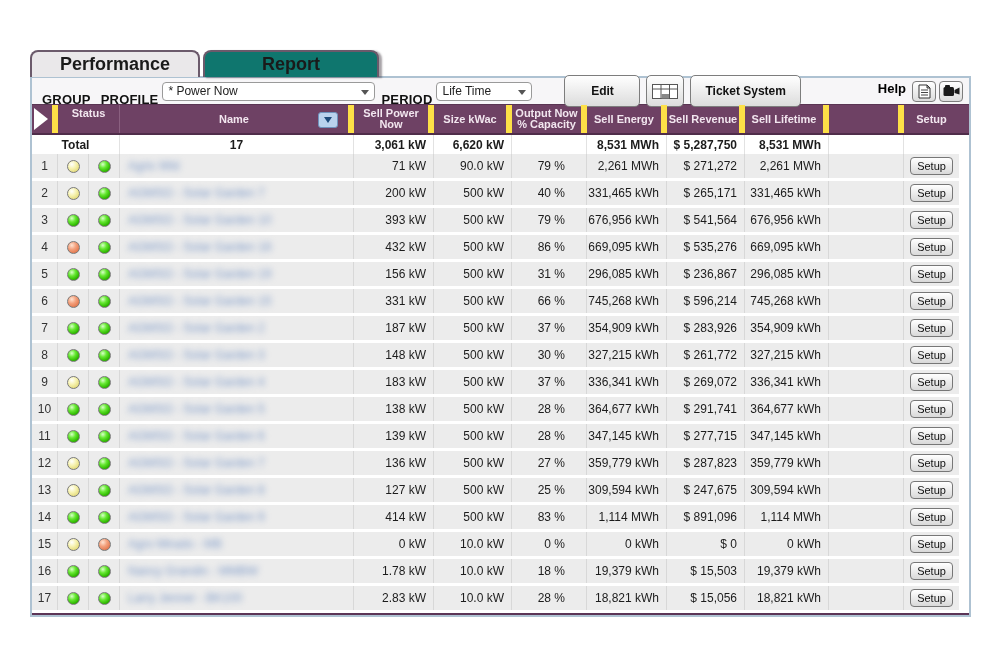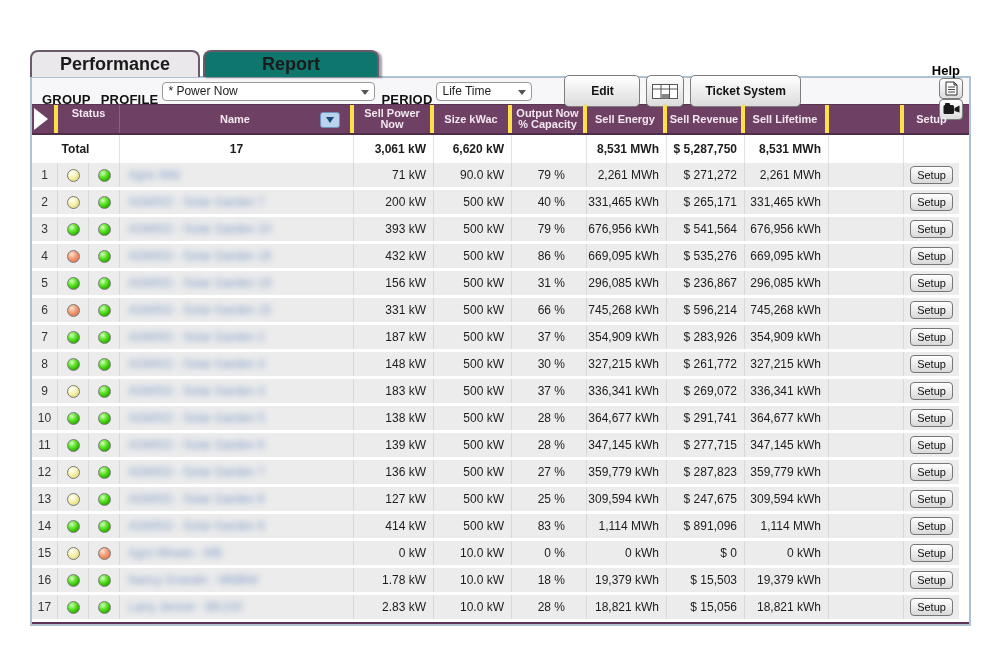--- a/index.html
+++ b/index.html
@@ -26,48 +26,48 @@
   .combo .caret { position:absolute; right:5px; top:7px; width:0; height:0;
                   border-left:4px solid transparent; border-right:4px solid transparent; border-top:5px solid #555; }
   .combo-group { width:182px; }
   .combo-profile { width:213px; }
   .combo-period { width:96px; }
   .btn { display:flex; align-items:center; justify-content:center; height:32px; background:linear-gradient(#ffffff,#dcdcdc);
          border:1px solid #7d7d7d; border-radius:5px; font-size:12px; font-weight:bold; color:#111; padding:0 14px; }
   .btn-edit { width:76px; margin-left:32px; }
   .btn-grid { width:38px; margin-left:6px; padding:0; }
   .btn-ticket { margin-left:6px; }
-  .help-cluster { margin-left:auto; display:flex; align-items:flex-end;flex-direction:column; }
+  .help-cluster { margin-left:auto; display:flex; align-items:flex-start; }
   .help-label { font-weight:bold; font-size:13px; margin-right:3px; }
   .icon-btn { display:flex; align-items:center; justify-content:center; width:24px; height:21px;
               background:linear-gradient(#ffffff,#dcdcdc); border:1px solid #7d7d7d; border-radius:4px; margin-left:3px; }
   .thead { display:flex; background:#6e4164; border-top:1px solid #5a3553; border-bottom:2px solid #4f2d4a;
            color:#f2e6ef; font-weight:bold; font-size:11px; height:31px; }
-  .th { display:flex; align-items:center; justify-content:center; text-align:center; border-right:4px solid #fde047; line-height:11px; }
+  .th { display:flex; align-items:center; justify-content:center; text-align:center; border-right:6px solid #fde047; line-height:11px; }
   .th:last-child { border-right:none; }
 
   
   .c-num{width:26px;} .c-alarm{width:31px;} .c-comm{width:31px;} .c-name{width:234px;}
   .c-power{width:80px;} .c-size{width:78px;} .c-pct{width:75px;} .c-energy{width:80px;}
   .c-rev{width:78px;} .c-life{width:84px;} .c-blank{width:75px;} .c-setup{width:55px;}
 
   .th-arrow { justify-content:flex-start; padding-left:2px; }
   .arrow-right { width:0; height:0; border-top:11px solid transparent; border-bottom:11px solid transparent; border-left:14px solid #ffffff; }
 
   .th-status-group { width:62px; display:flex; flex-direction:column; border-right:1px solid #8a6080;gap:36px; }
   .status-title { text-align:center; font-size:11px; padding-top:2px; }
   .status-subs { display:flex; justify-content:center; gap:1px; padding:1px 1px 2px 1px; }
   .status-sub { font-size:9px; border:1px solid #a886a0; padding:0 3px; line-height:10px; }
 
   .th-name { position:relative; }
   .sort-btn { position:absolute; right:10px; top:7px; width:20px; height:16px; background:#b9d2ee; border:1px solid #6f93bd;
               border-radius:3px; display:flex; align-items:center; justify-content:center; }
   .sort-caret { width:0; height:0; border-left:4px solid transparent; border-right:4px solid transparent; border-top:6px solid #1d4a7a; }
 
-  .total-row { display:flex; background:#ffffff; font-weight:bold; font-size:12px; color:#000; height:28px; align-items:center; }
+  .total-row { display:flex; background:#ffffff; font-weight:bold; font-size:12px; color:#000; height:19px; align-items:center; }
   .total-row .td { border-right:1px solid #e2e2e2; height:100%; display:flex; align-items:center; }
   .t-status { width:88px; justify-content:center; }
   .t-name { justify-content:center; }
 
   .tbody { background:#ffffff; border-bottom:2px solid #5c3456; }
   .row { display:flex; height:24px; margin-bottom:3px; }
   .td { display:flex; align-items:center; font-size:12px; color:#1c1c1c; background:#ececec; border-right:1px solid #d8d8d8; height:100%; }
   .td:last-child { border-right:none; }
   .td-num { justify-content:center; color:#333; background:#ececec; }
   .td-center { justify-content:center; }

